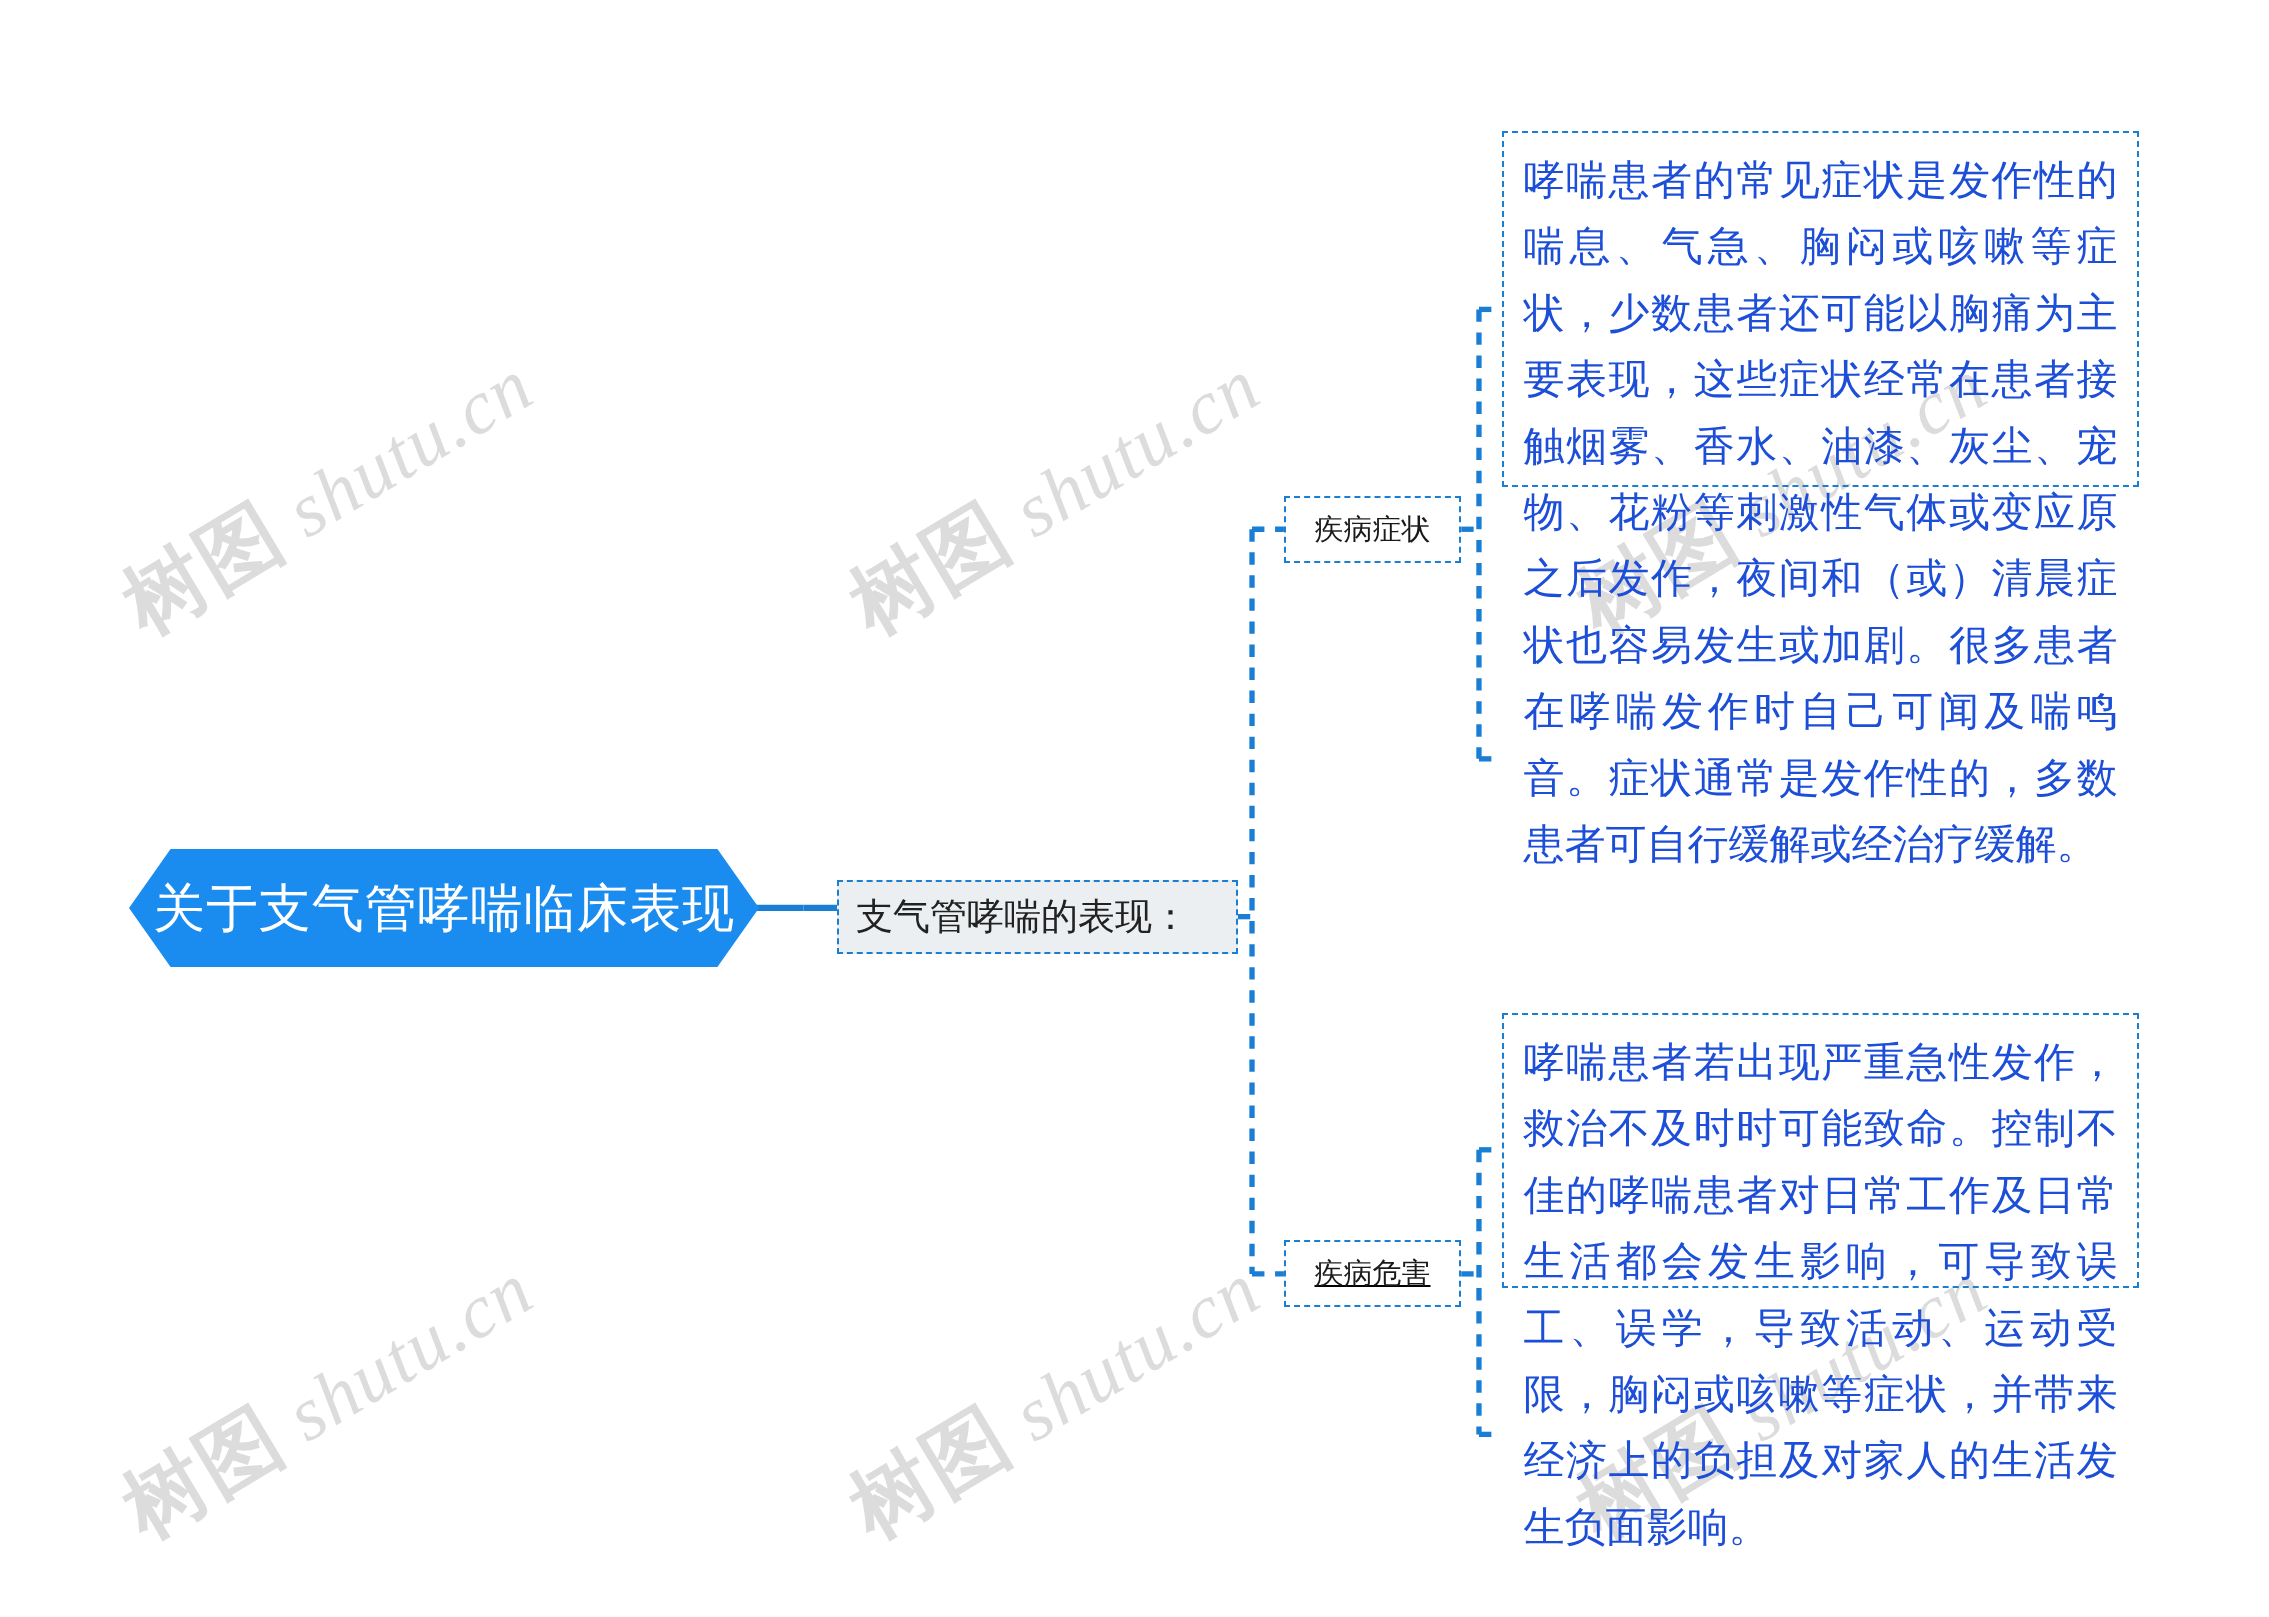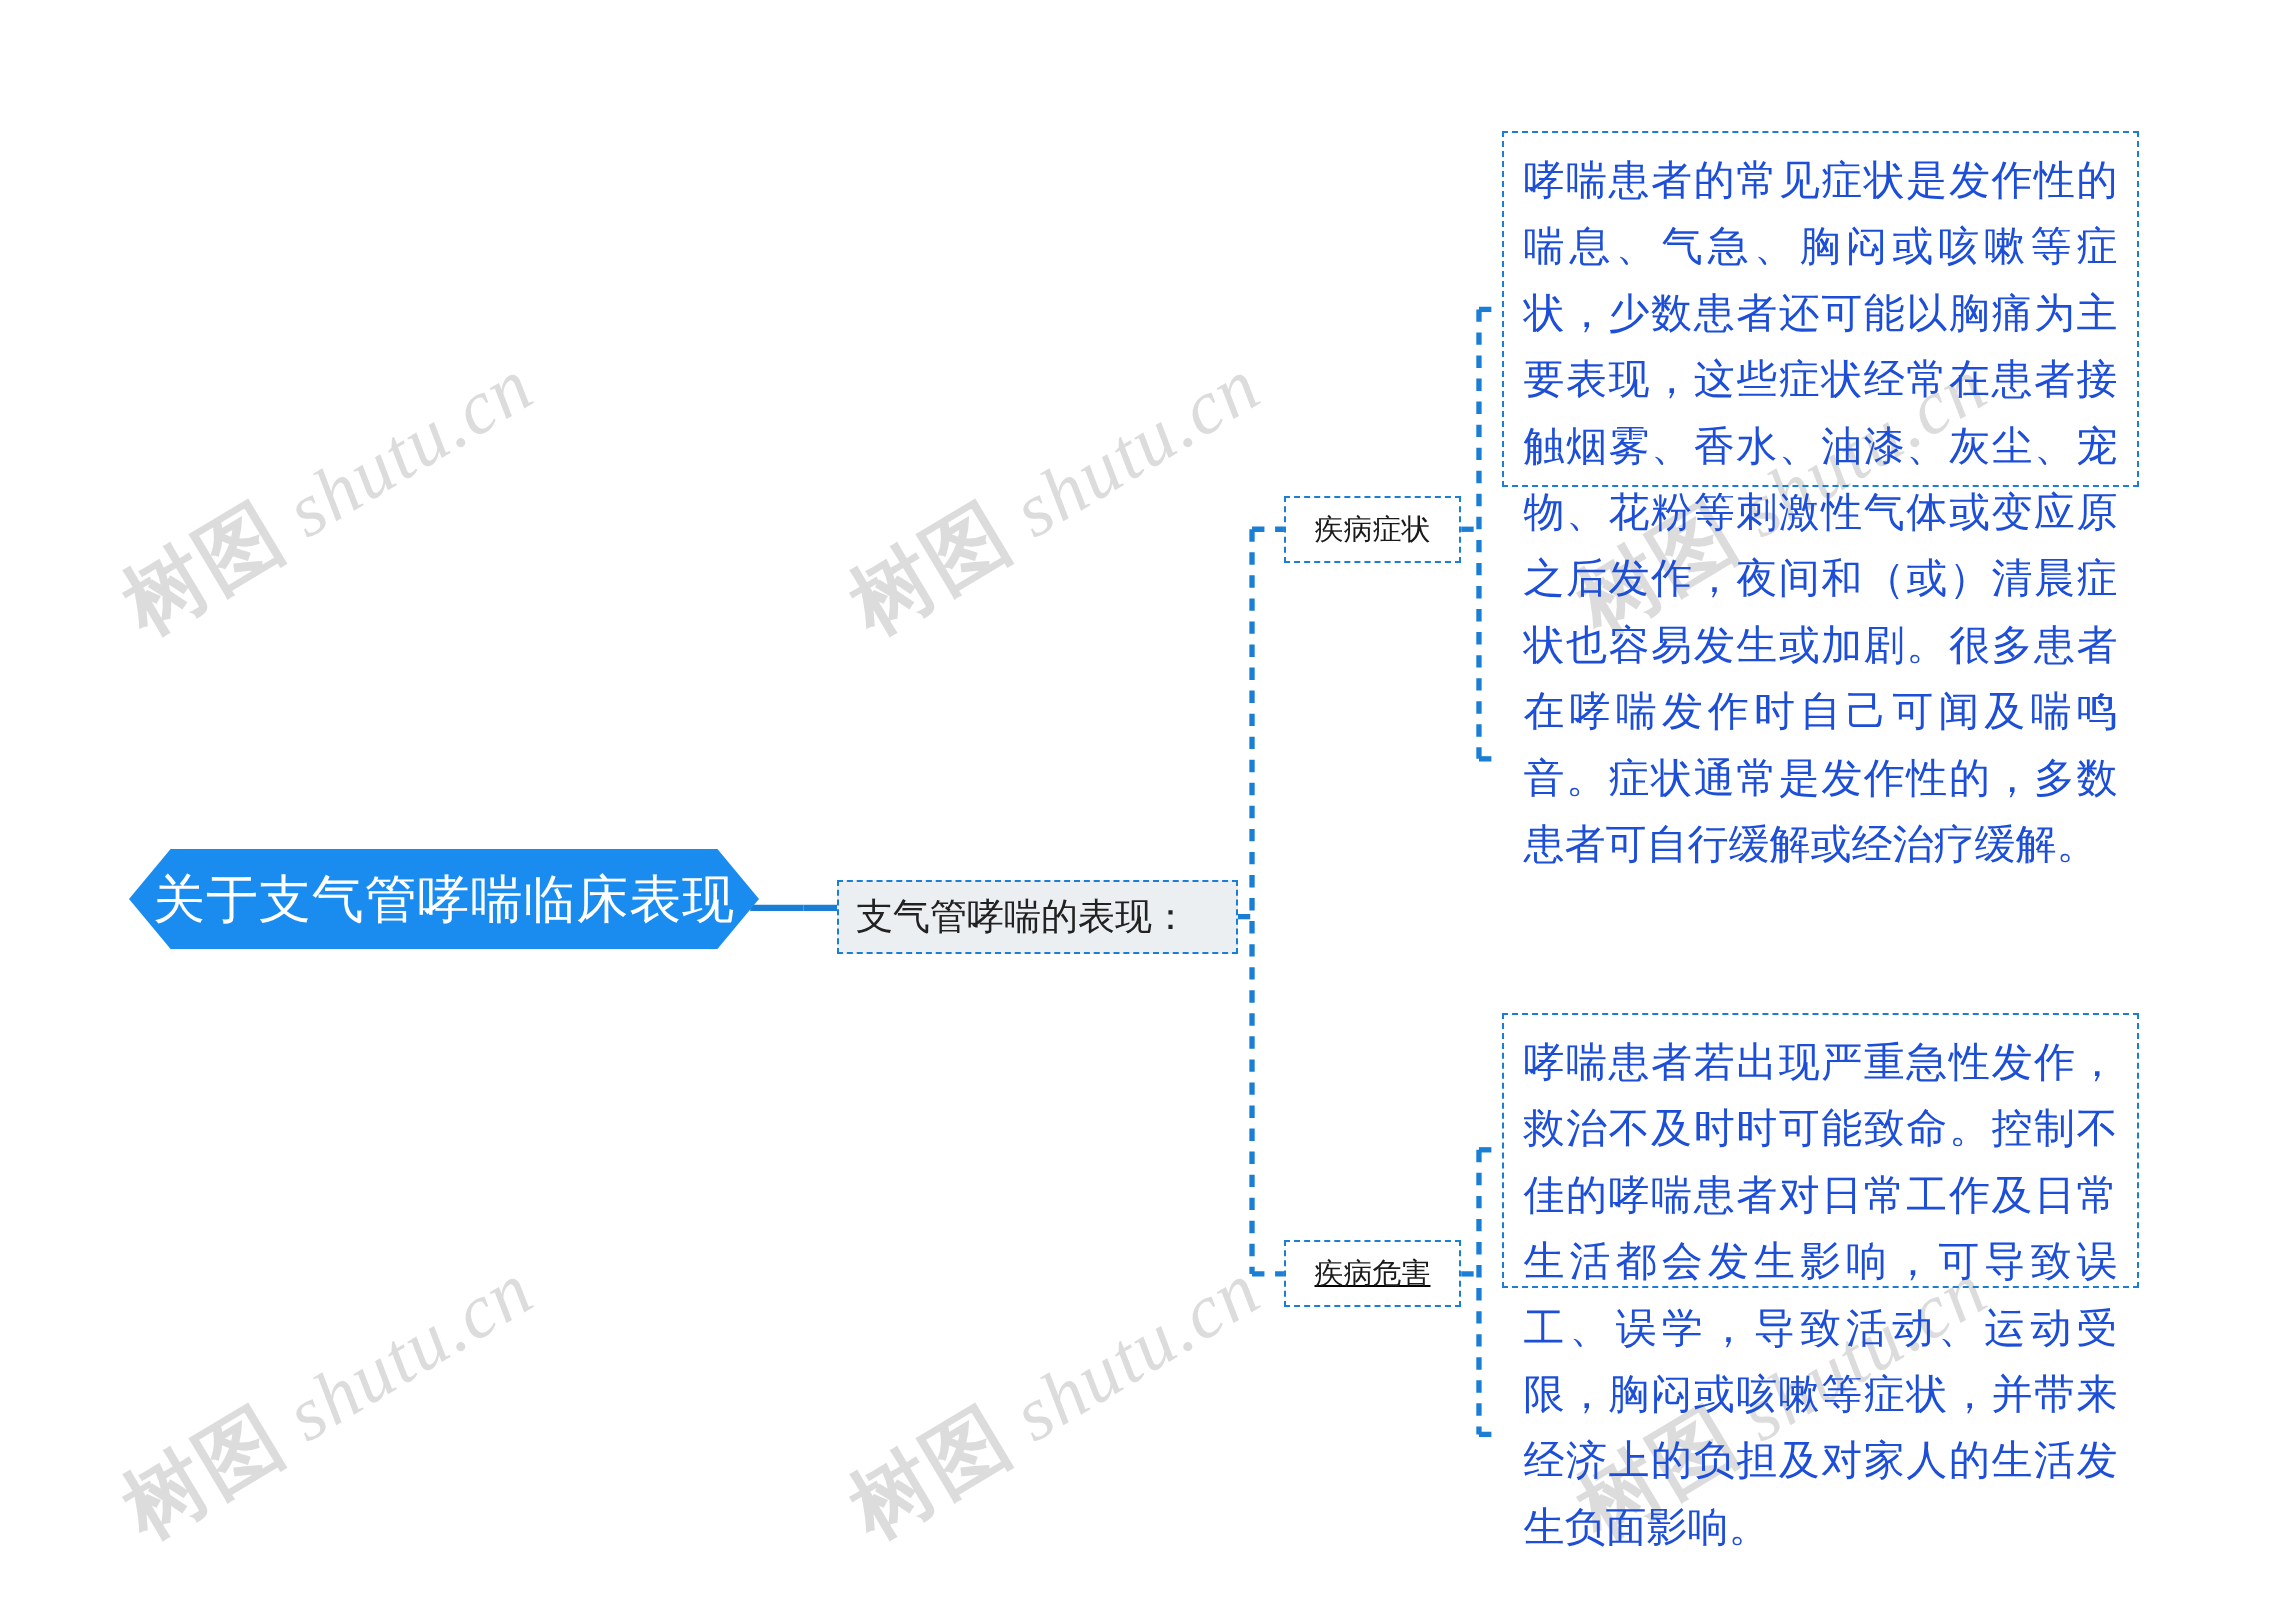--- a/index.html
+++ b/index.html
@@ -63,21 +63,21 @@
     position: absolute;
     z-index: 3;
     box-sizing: border-box;
   }
 
   
   .root-node {
     left: 129px;
     top: 849px;
     width: 630px;
-    height: 100px;
+    height: 118px;
     background: #1a8cf0;
     display: flex;
     align-items: center;
     justify-content: center;
     clip-path: polygon(0% 50%, 6.6% 0%, 93.4% 0%, 100% 50%, 93.4% 100%, 6.6% 100%);
     -webkit-clip-path: polygon(0% 50%, 6.6% 0%, 93.4% 0%, 100% 50%, 93.4% 100%, 6.6% 100%);
   }
   .root-label {
     color: #ffffff;
     font-size: 52px;

